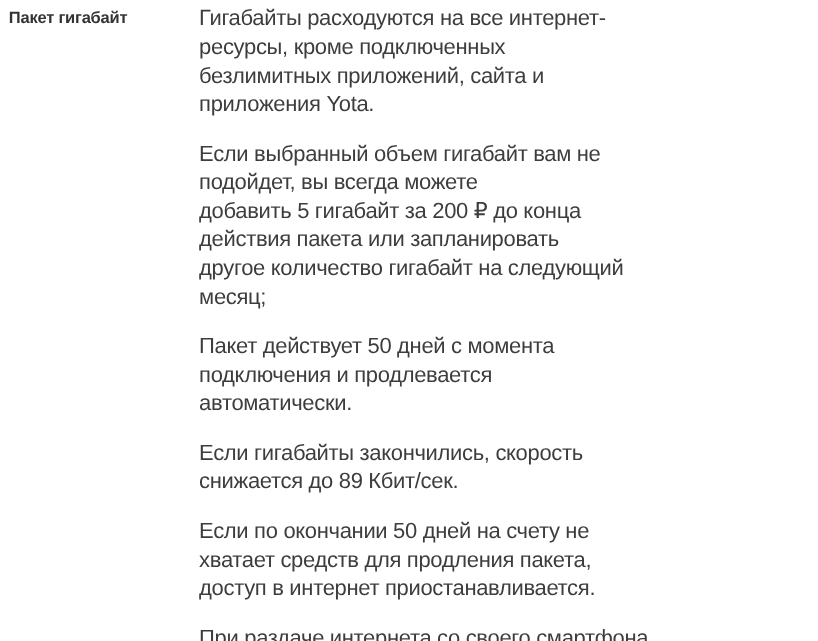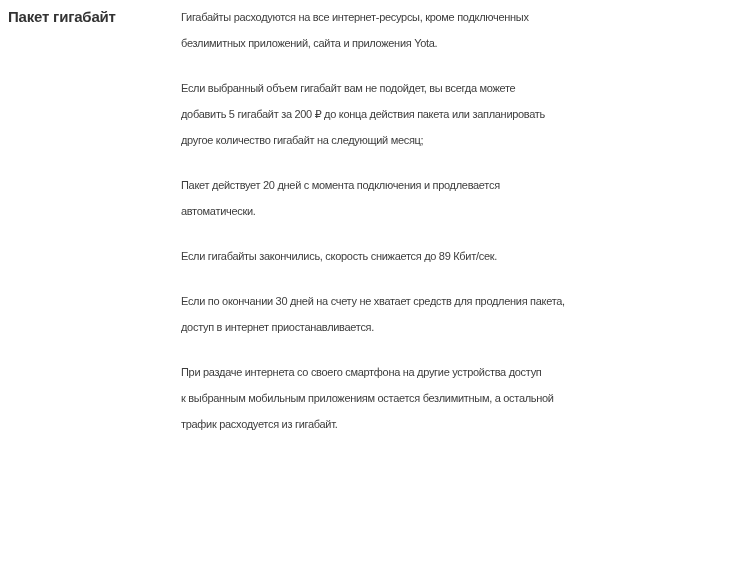--- a/index.html
+++ b/index.html
@@ -31,21 +31,21 @@
     font-weight: 700;
     letter-spacing: -0.2px;
     color: #333333;
   }
   .content-col {
     flex: 1 1 auto;
     max-width: 563px;
   }
   .content-col p {
     margin: 0 0 19px 0;
-    font-size: 11px;
+    font-size: 20px;
     line-height: 26px;
     letter-spacing: -0.3px;
     color: #3d3d3d;
     white-space: pre-line;
   }
   .content-col p.muted {
     color: #b0b0b0;
   }
   .content-col p:last-child {
     margin-bottom: 0;
@@ -57,22 +57,22 @@
 <div class="section-row">
   <div class="label-col">
     <h3 class="section-title">Пакет гигабайт</h3>
   </div>
   <div class="content-col">
     <p>Гигабайты расходуются на все интернет-ресурсы, кроме подключенных
 безлимитных приложений, сайта и приложения Yota.</p>
     <p>Если выбранный объем гигабайт вам не подойдет, вы всегда можете
 добавить 5 гигабайт за 200 ₽ до конца действия пакета или запланировать
 другое количество гигабайт на следующий месяц;</p>
-    <p>Пакет действует 20 дней с момента подключения и продлевается
+    <p>Пакет действует 50 дней с момента подключения и продлевается
 автоматически.</p>
     <p>Если гигабайты закончились, скорость снижается до 89 Кбит/сек.</p>
-    <p>Если по окончании 30 дней на счету не хватает средств для продления пакета,
+    <p>Если по окончании 50 дней на счету не хватает средств для продления пакета,
 доступ в интернет приостанавливается.</p>
     <p>При раздаче интернета со своего смартфона на другие устройства доступ
 к выбранным мобильным приложениям остается безлимитным, а остальной
 трафик расходуется из гигабайт.</p>
   </div>
 </div>
 
 </body></html>

